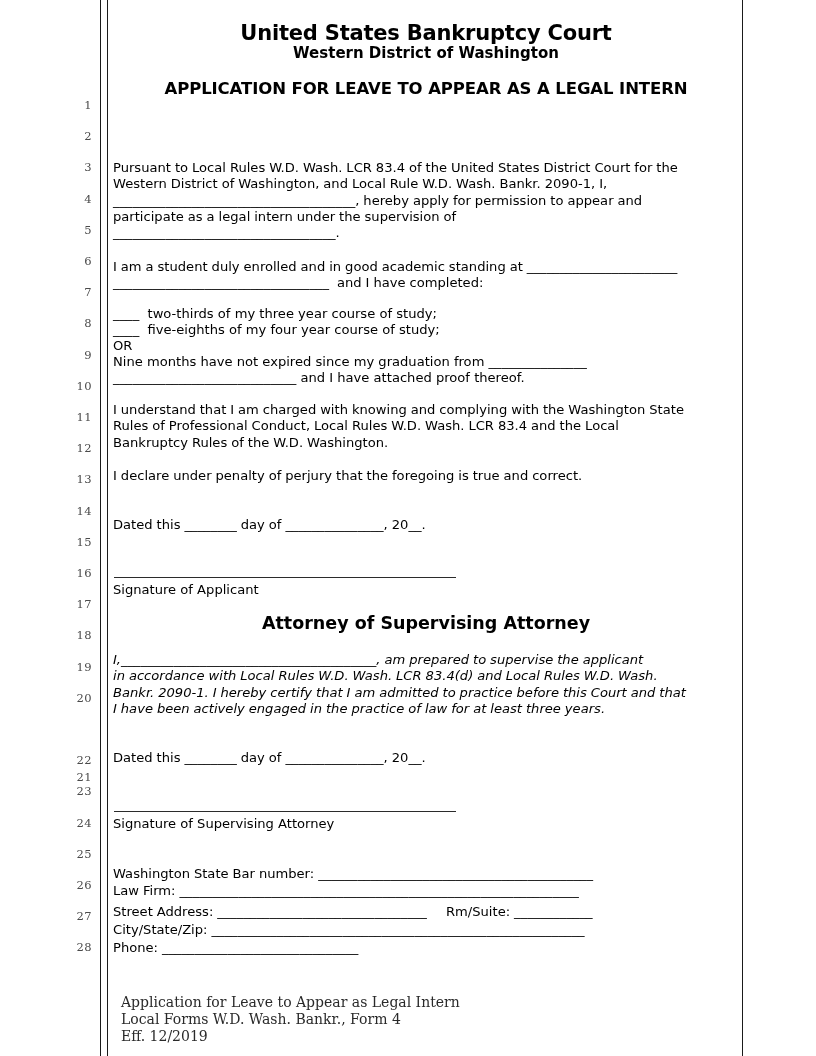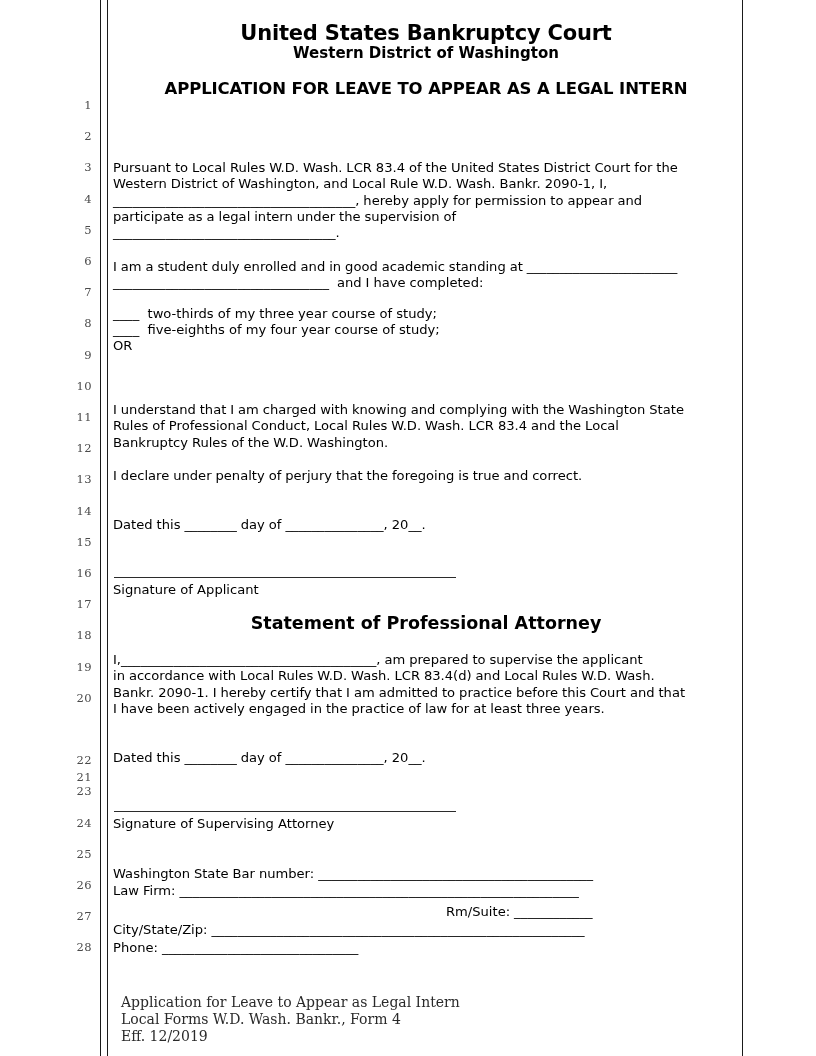--- a/index.html
+++ b/index.html
@@ -184,46 +184,49 @@
 _____________________________________, hereby apply for permission to appear and
 participate as a legal intern under the supervision of
 __________________________________.</div>
 
     <div class="blk para" style="top:259px;">I am a student duly enrolled and in good academic standing at _______________________
 _________________________________  and I have completed:</div>
 
     <div class="blk para-center" style="top:306px;">____  two-thirds of my three year course of study;</div>
     <div class="blk para-center" style="top:322px;">____  five-eighths of my four year course of study;</div>
     <div class="blk para-center" style="top:338px;">OR</div>
+    <div class="blk para-center" style="top:354px;">Nine months have not expired since my graduation from _______________
+____________________________ and I have attached proof thereof.</div>
 
     <div class="blk para" style="top:402px;">I understand that I am charged with knowing and complying with the Washington State
 Rules of Professional Conduct, Local Rules W.D. Wash. LCR 83.4 and the Local
 Bankruptcy Rules of the W.D. Washington.</div>
 
     <div class="blk para" style="top:468px;">I declare under penalty of perjury that the foregoing is true and correct.</div>
 
     <div class="blk para" style="top:517px;">Dated this ________ day of _______________, 20__.</div>
 
     <div class="sigline" style="top:577px;"></div>
     <div class="blk caption" style="top:582px;">Signature of Applicant</div>
 
-    <div class="blk title-section" style="top:613px;">Statement of Professional Attorney</div>
-
-    <div class="blk para" style="top:652px;">I,_______________________________________, am prepared to supervise the applicant
+    <div class="blk title-section" style="top:613px;">Attorney of Supervising Attorney</div>
+
+    <div class="blk para" style="top:652px;font-style:italic;">I,_______________________________________, am prepared to supervise the applicant
 in accordance with Local Rules W.D. Wash. LCR 83.4(d) and Local Rules W.D. Wash.
 Bankr. 2090-1. I hereby certify that I am admitted to practice before this Court and that
 I have been actively engaged in the practice of law for at least three years.</div>
 
     <div class="blk para" style="top:750px;">Dated this ________ day of _______________, 20__.</div>
 
     <div class="sigline" style="top:811px;"></div>
     <div class="blk caption" style="top:816px;">Signature of Supervising Attorney</div>
 
     <div class="blk para" style="top:866px;">Washington State Bar number: __________________________________________</div>
     <div class="blk para" style="top:883px;">Law Firm: _____________________________________________________________</div>
+    <div class="blk para" style="top:904px;">Street Address: ________________________________</div>
     <div class="para" style="position:absolute;left:333px;top:904px;width:300px;">Rm/Suite: ____________</div>
     <div class="blk para" style="top:922px;">City/State/Zip: _________________________________________________________</div>
     <div class="blk para" style="top:940px;">Phone: ______________________________</div>
 
     <div class="blk footer" style="top:994px;left:8px;">Application for Leave to Appear as Legal Intern</div>
     <div class="blk footer" style="top:1011px;left:8px;">Local Forms W.D. Wash. Bankr., Form 4</div>
     <div class="blk footer" style="top:1028px;left:8px;">Eff. 12/2019</div>
 
   </div>
 </div>

